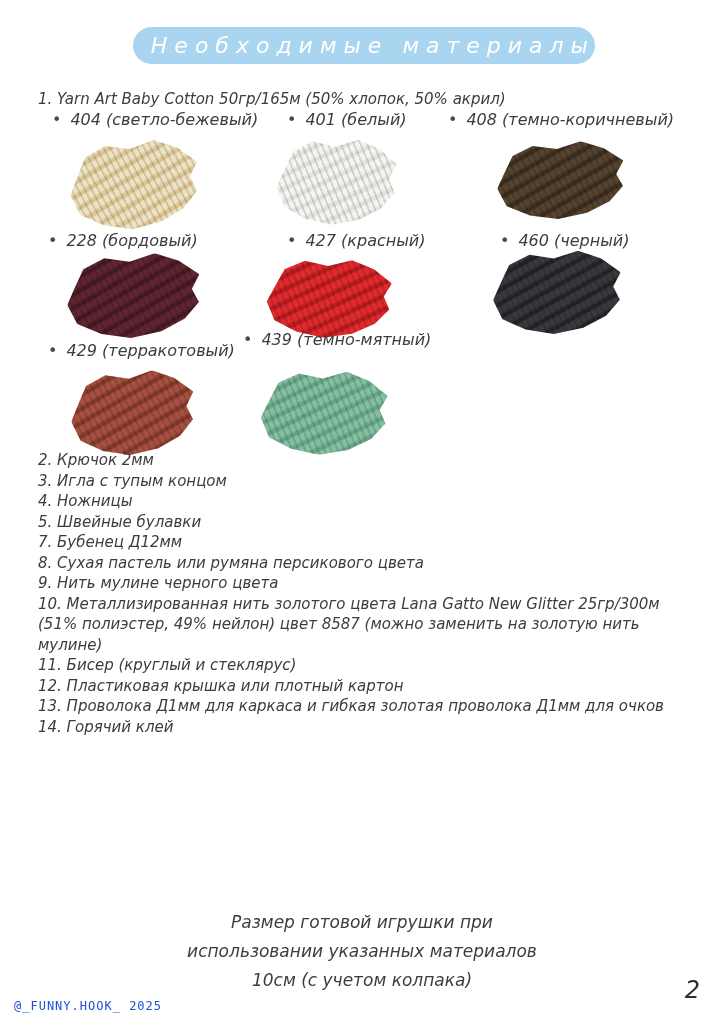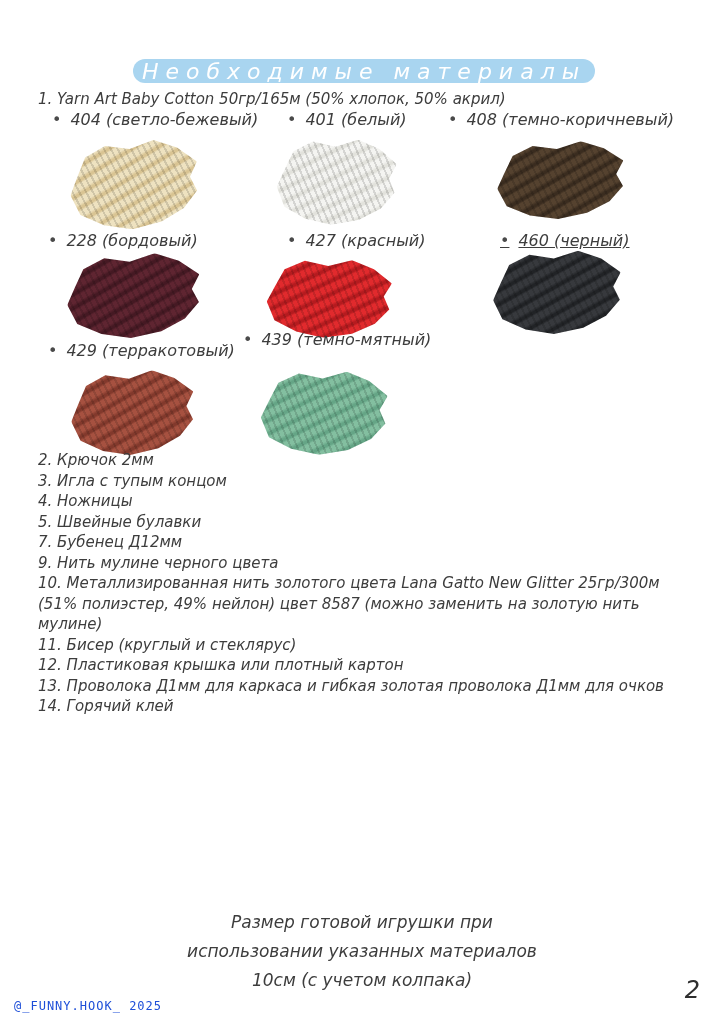--- a/index.html
+++ b/index.html
@@ -6,23 +6,23 @@
   .page{
     position:relative;
     width:724px;height:1024px;
     background:#ffffff;
     overflow:hidden;
     font-family:"DejaVu Sans", sans-serif;
     font-style:italic;
     color:#3d3d3d;
   }
   .banner{
-    position:absolute;left:133px;top:27px;width:462px;height:24px;
+    position:absolute;left:133px;top:27px;width:462px;height:37px;
     border-radius:19px;
-    display:flex;align-items:center;justify-content:center;margin-top:32px;
+    display:flex;align-items:center;justify-content:flex-end;
   }
   .banner-title{
     color:#ffffff;
     font-size:22px;
     letter-spacing:7px;
     white-space:nowrap;
   }
   .item1{
     position:absolute;left:38px;top:90px;
     font-size:15px;
@@ -52,21 +52,21 @@
   .s3{left:67px;top:254px;width:133px;height:84px;transform:rotate(-2deg);}
   .s4{left:267px;top:259px;width:124px;height:79px;transform:rotate(3deg);}
   .s5{left:493px;top:251px;width:128px;height:83px;transform:rotate(-1deg);}
   .s6{left:71px;top:371px;width:123px;height:84px;transform:rotate(-2deg);}
   .s7{left:261px;top:371px;width:126px;height:84px;transform:rotate(2deg);}
   .l0{left:52px;top:110px;}
   .l1{left:287px;top:110px;}
   .l2{left:448px;top:110px;}
   .l3{left:48px;top:231px;}
   .l4{left:287px;top:231px;}
-  .l5{left:500px;top:231px;text-decoration:underline;}
+  .l5{left:500px;top:231px;}
   .l6{left:48px;top:341px;}
   .l7{left:243px;top:322px;margin-top:8px;}
   .materials-list{
     position:absolute;left:38px;top:450px;width:662px;
     font-size:15px;line-height:20.5px;
   }
   .size-note{
     position:absolute;left:0;top:896px;width:724px;
     text-align:center;
     font-size:17px;line-height:29px;margin-top:12px;
@@ -114,20 +114,21 @@
 
   <div class="swatch s6" style="--base: #a65140; --dark: #82392c;"></div>
   <div class="swatch s7" style="--base: #83bfa0; --dark: #65a586;"></div>
 
   <div class="materials-list">
       <div>2. Крючок 2мм</div>
       <div>3. Игла с тупым концом</div>
       <div>4. Ножницы</div>
       <div>5. Швейные булавки</div>
       <div>7. Бубенец Д12мм</div>
+      <div>8. Сухая пастель или румяна персикового цвета</div>
       <div>9. Нить мулине черного цвета</div>
       <div>10. Металлизированная нить золотого цвета Lana Gatto New Glitter 25гр/300м (51% полиэстер, 49% нейлон) цвет 8587 (можно заменить на золотую нить мулине)</div>
       <div>11. Бисер (круглый и стеклярус)</div>
       <div>12. Пластиковая крышка или плотный картон</div>
       <div>13. Проволока Д1мм для каркаса и гибкая золотая проволока Д1мм для очков</div>
       <div>14. Горячий клей</div>
     </div>
 
   <div class="size-note">
     <div>Размер готовой игрушки при</div>

